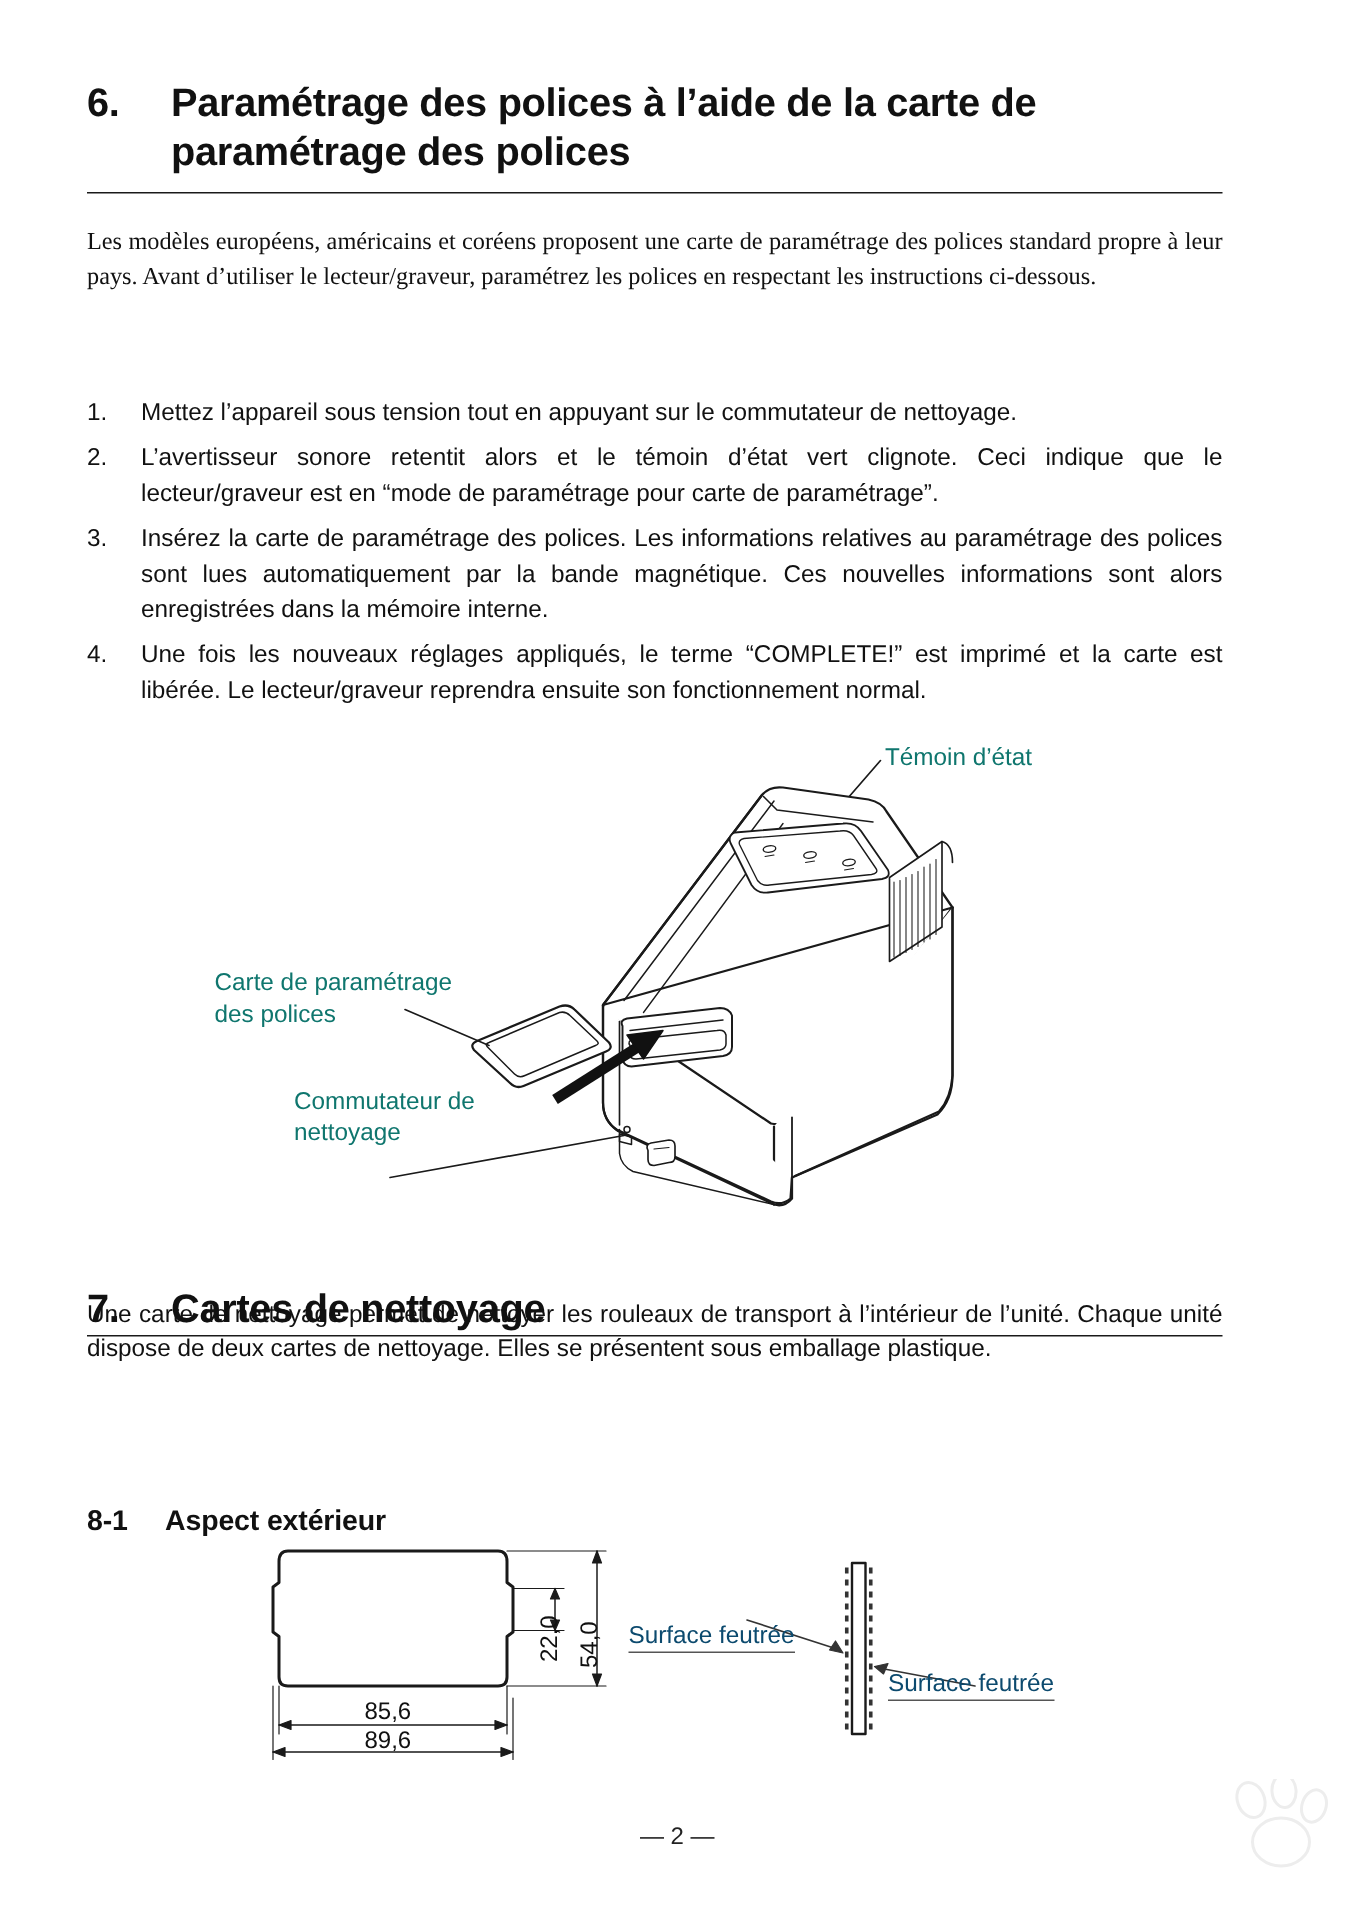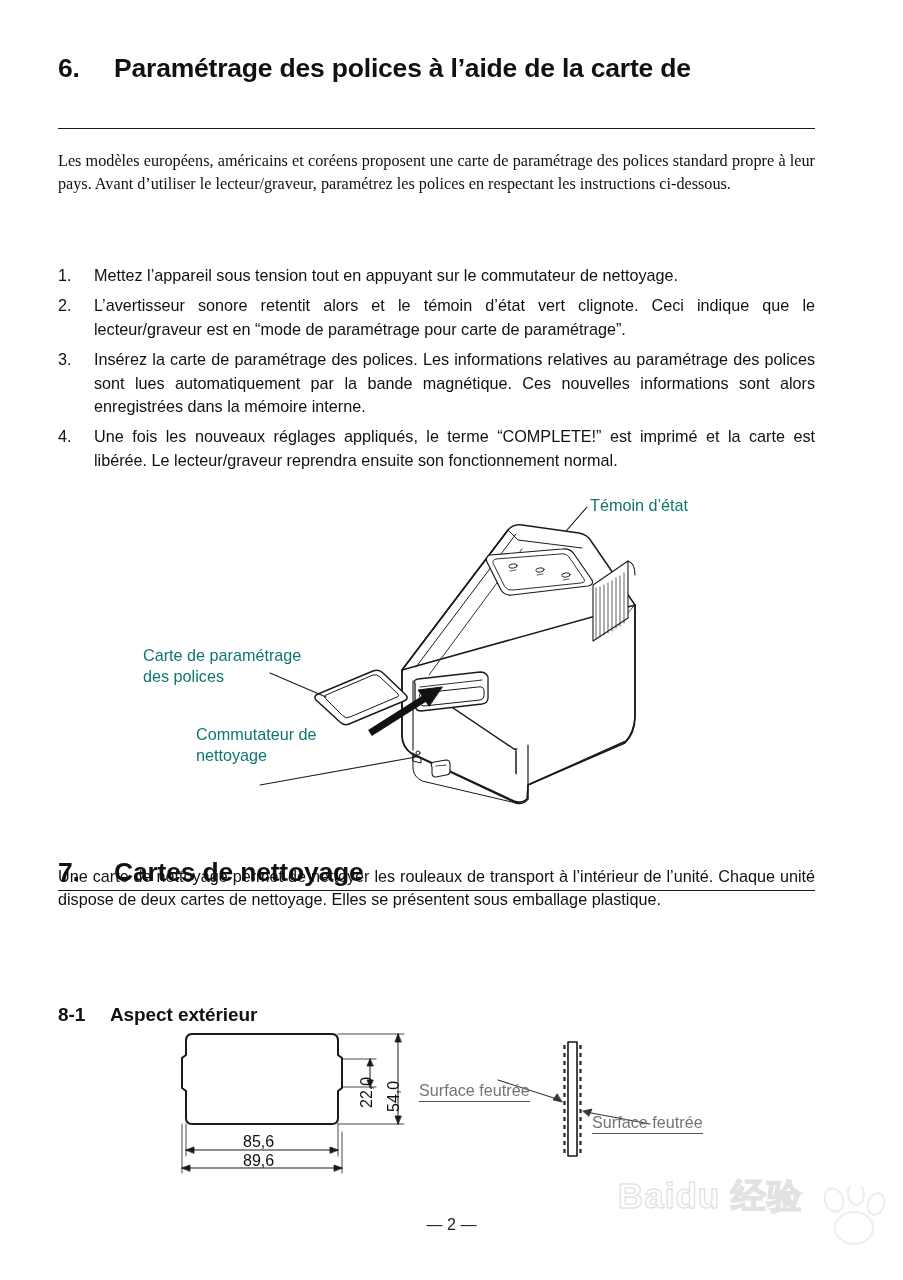--- a/index.html
+++ b/index.html
@@ -150,21 +150,21 @@
     transform-origin: left top;
   }
   #dim-856 { left: 243px; top: 1133px; }
   #dim-896 { left: 243px; top: 1152px; }
   #dim-220 { left: 358px; top: 1108px; }
   #dim-540 { left: 385px; top: 1112px; }
 
   .felt-label {
     position: absolute;
     font-size: 16.2px;
-    color: #737373;
+    color: #0c4a6e;
     border-bottom: 1.4px solid #555;
     padding-bottom: 1px;
   }
   #felt-left  { left: 419px; top: 1081px; }
   #felt-right { left: 592px; top: 1113px; }
 
   
   #page-number {
     position: absolute;
     left: 0;
@@ -208,20 +208,21 @@
     top: 10px;
   }
 </style>
 </head>
 <body>
 
 <div class="page">
 
   <div class="section-heading sec6">
     <span class="sec-num">6.</span><span class="sec-body">Paramétrage des polices à l’aide de la carte de</span>
+    <span class="heading-indent">paramétrage des polices</span>
   </div>
   <div class="rule rule6"></div>
 
   <div class="para" id="intro-para">Les modèles européens, américains et coréens proposent une carte de paramétrage des polices standard propre à leur pays. Avant d’utiliser le lecteur/graveur, paramétrez les polices en respectant les instructions ci-dessous.</div>
 
 
   <div class="num-list" id="proc-list">
     <div class="li">
       <span class="li-num">1.</span>
       <span class="li-text">Mettez l’appareil sous tension tout en appuyant sur le commutateur de nettoyage.</span>
@@ -403,21 +404,20 @@
 
   <div class="dim-label" id="dim-856">85,6</div>
   <div class="dim-label" id="dim-896">89,6</div>
   <div class="dim-label dim-vert" id="dim-220">22,0</div>
   <div class="dim-label dim-vert" id="dim-540">54,0</div>
 
   <div class="felt-label" id="felt-left">Surface feutrée</div>
   <div class="felt-label" id="felt-right">Surface feutrée</div>
 
   <div id="watermark">
-    <div class="wm-main">Baidu 经验</div>
     <svg class="wm-paw" width="66" height="62" viewBox="0 0 66 62">
       <g fill="none" stroke="#ededed" stroke-width="2">
         <ellipse cx="14" cy="14" rx="9" ry="12" transform="rotate(-20 14 14)"></ellipse>
         <ellipse cx="36" cy="8" rx="8" ry="11" transform="rotate(-5 36 8)"></ellipse>
         <ellipse cx="56" cy="18" rx="8" ry="11" transform="rotate(18 56 18)"></ellipse>
         <ellipse cx="34" cy="42" rx="19" ry="16"></ellipse>
       </g>
     </svg>
   </div>
 

